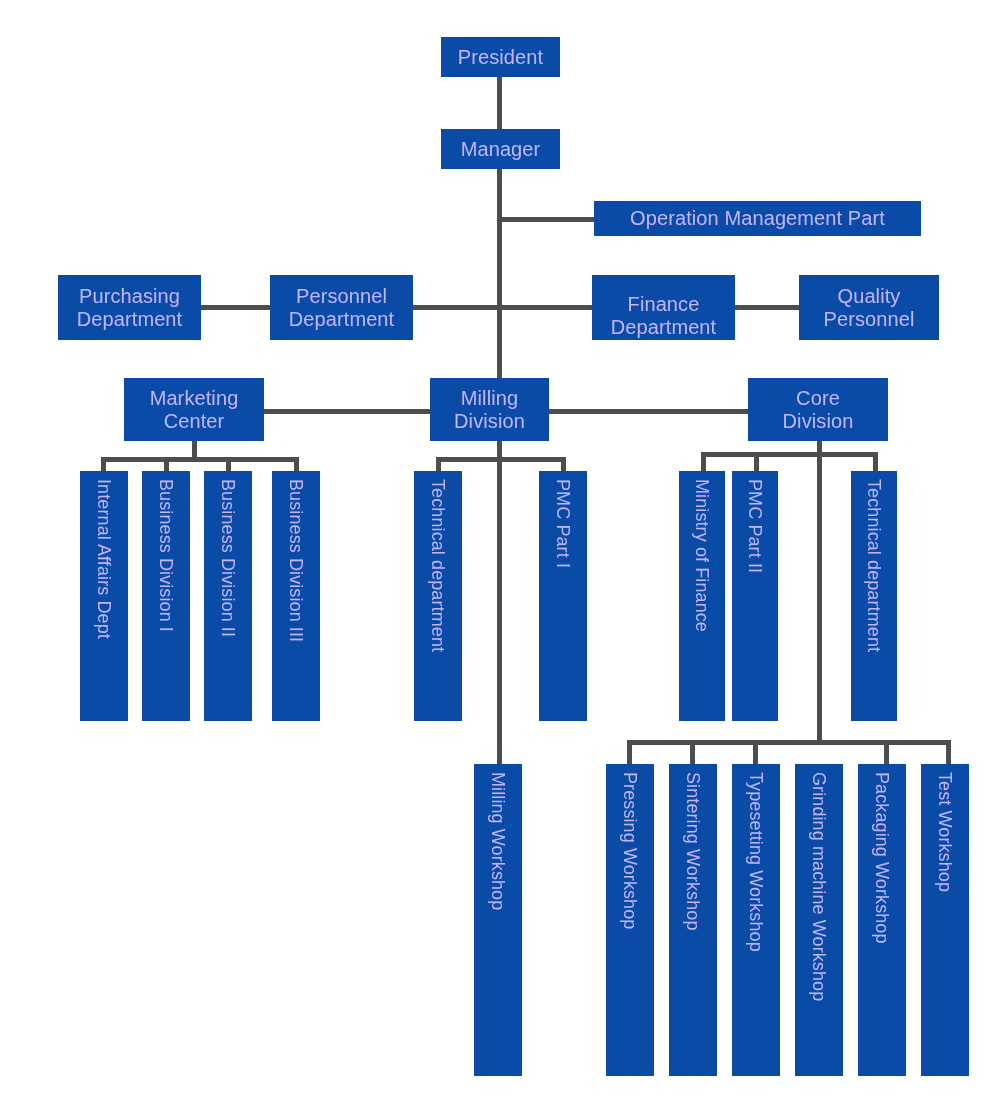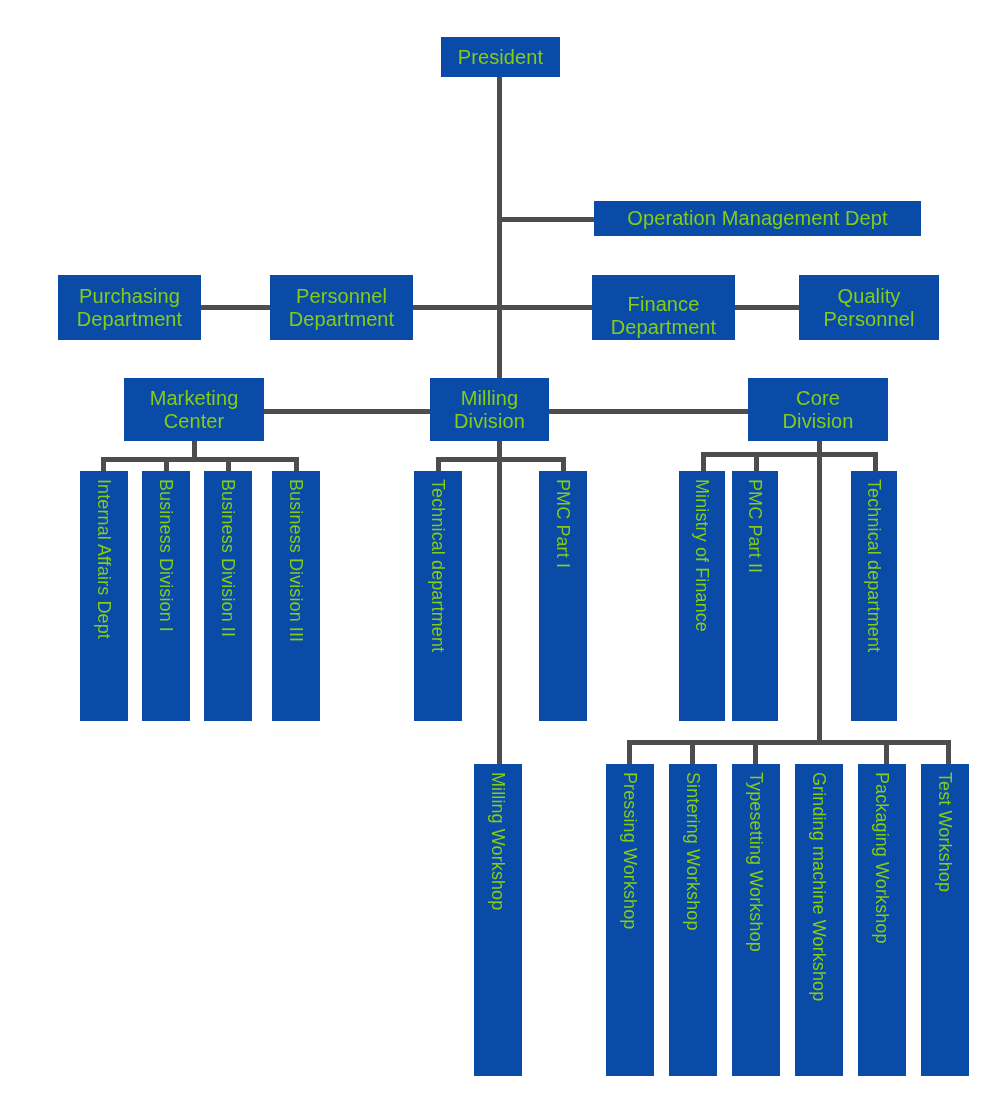--- a/index.html
+++ b/index.html
@@ -14,21 +14,21 @@
   #chart-root {
     position: relative;
     width: 1000px;
     height: 1100px;
     background: #ffffff;
     overflow: hidden;
   }
   .node {
     position: absolute;
     background: #0b4ba8;
-    color: #84cc16;
+    color: #c4b5fd;
     box-sizing: border-box;
     display: flex;
     align-items: center;
     justify-content: center;
     text-align: center;
     line-height: 1.12;
     letter-spacing: 0.1px;
     z-index: 3;
   }
   .node.h {
@@ -86,23 +86,26 @@
   <div class="conn vline" style="left:627px; top:740px; height:24px;"></div>
   <div class="conn vline" style="left:690px; top:740px; height:24px;"></div>
   <div class="conn vline" style="left:753px; top:740px; height:24px;"></div>
   <div class="conn vline" style="left:884px; top:740px; height:24px;"></div>
   <div class="conn vline" style="left:946px; top:740px; height:24px;"></div>
 
   <div class="node h" style="left:441px; top:37px; width:119px; height:40px;">
     <span>President</span>
   </div>
 
+  <div class="node h" style="left:441px; top:129px; width:119px; height:40px;">
+    <span>Manager</span>
+  </div>
 
   <div class="node h" style="left:594px; top:201px; width:327px; height:35px;">
-    <span>Operation Management Dept</span>
+    <span>Operation Management Part</span>
   </div>
 
   <div class="node h" style="left:58px; top:275px; width:143px; height:65px; white-space:pre-line;">
     <span style="white-space:pre-line;">Purchasing
 Department</span>
   </div>
 
   <div class="node h" style="left:270px; top:275px; width:143px; height:65px; white-space:pre-line;">
     <span style="white-space:pre-line;">Personnel
 Department</span>

